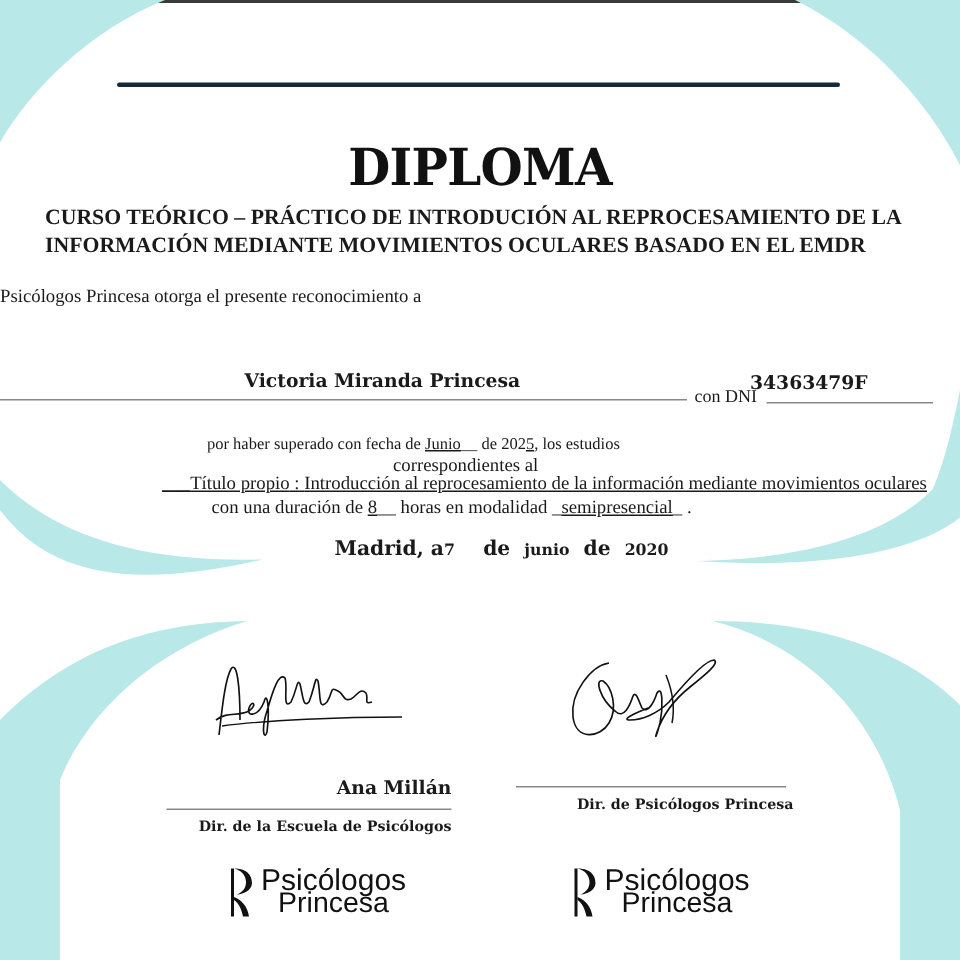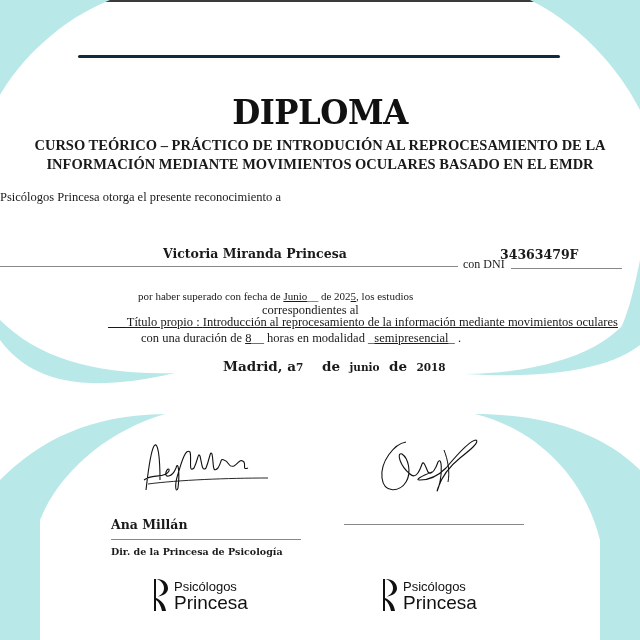--- a/index.html
+++ b/index.html
@@ -3,44 +3,44 @@
 <meta charset="utf-8">
 <style>
   html, body { margin: 0; padding: 0; }
   body { width: 640px; height: 640px; overflow: hidden; background: #ffffff; position: relative; font-family: "DejaVu Serif", "Liberation Serif", serif; color: #1a1a1a; }
   .top-bar { position: absolute; left: 0; top: 0; width: 640px; height: 2px; background: #3a3a3a; }
   .bg { position: absolute; left: 0; top: 0; width: 640px; height: 640px; z-index: 0; }
   .content { position: absolute; left: 0; top: 0; width: 640px; height: 640px; z-index: 1; margin-top: 40px; }
   .rule-top { position: absolute; left: 78px; top: 15px; width: 482px; height: 3px; background: #142a3a; border-radius: 2px; }
   .rule-bottom { position: absolute; left: 40px; top: 623px; width: 560px; height: 3px; background: #142a3a; }
   .title { position: absolute; left: 0; top: 52px; width: 640px; text-align: center; font-family: "DejaVu Serif", serif; font-weight: bold; font-size: 34px; letter-spacing: -0.5px; color: #111; transform: scaleX(0.95); }
-  .subtitle { position: absolute; left: 30px; top: 96px; width: 580px; text-align: center; font-family: "Liberation Serif", serif; font-weight: bold; font-size: 14.5px; line-height: 19px; color: #1a1a1a; }
+  .subtitle { position: absolute; left: 30px; top: 96px; width: 580px; text-align: left; font-family: "Liberation Serif", serif; font-weight: bold; font-size: 14.5px; line-height: 19px; color: #1a1a1a; }
   .grant { position: absolute; left: 0; top: 150px; width: 640px; text-align: left; font-family: "Liberation Serif", serif; font-size: 12.5px; padding-left: 0; }
   .grant span { display: inline-block; margin-left: 0; }
   .name-line { position: absolute; left: 0; top: 226px; width: 458px; height: 1px; background: #888; }
   .name { position: absolute; left: 163px; top: 206px; font-family: "DejaVu Serif", serif; font-weight: bold; font-size: 12.5px; }
   .dni-label { position: absolute; left: 463px; top: 217px; font-family: "Liberation Serif", serif; font-size: 12px; }
   .dni-line { position: absolute; left: 511px; top: 228px; width: 111px; height: 1px; background: #888; }
   .dni { position: absolute; left: 500px; top: 207px; font-family: "DejaVu Serif", serif; font-weight: bold; font-size: 12.5px; }
   .line1 { position: absolute; left: 138px; top: 250px; font-family: Liberation Serif, serif; font-size: 11px; white-space: nowrap; }
   .line-corr { position: absolute; left: 262px; top: 263px; font-family: "Liberation Serif", serif; font-size: 12.5px; white-space: nowrap; }
   .line2 { position: absolute; left: 108px; top: 275px; font-family: "Liberation Serif", serif; font-size: 12.5px; white-space: nowrap; width: 532px; overflow: hidden; }
   .line3 { position: absolute; left: 141px; top: 291px; font-family: "Liberation Serif", serif; font-size: 12.5px; white-space: nowrap; }
   .u { text-decoration: underline; }
   .date-line { position: absolute; left: 223px; top: 318px; font-family: "DejaVu Serif", serif; font-weight: bold; font-size: 13.5px; white-space: nowrap; }
   .date-line .small { font-size: 10.5px; font-weight: bold; }
   .sig { position: absolute; }
-  .signer { position: absolute; width: 190px; text-align: left; font-family: "DejaVu Serif", serif; font-weight: bold; }
+  .signer { position: absolute; width: 190px; text-align: right; font-family: "DejaVu Serif", serif; font-weight: bold; }
   .signer .nm { font-size: 12.5px; display: block; }
   .signer .ln { display: block; height: 1px; background: #888; margin: 7px auto 6px; }
   .signer .role { font-size: 9.5px; display: block; }
   .logo { position: absolute; display: flex; align-items: center; }
   .logo .mark { width: 16px; height: 34px; position: relative; margin-right: 5px; }
   .logo .txt { font-family: "Liberation Sans", sans-serif; line-height: 16px; color: #111; }
-  .logo .t1 { font-size: 13px; display: block; }
+  .logo .t1 { font-size: 20px; display: block; }
   .logo .t2 { font-size: 19px; display: block; text-align: center; }
 </style>
 </head>
 <body>
 
 <div class="top-bar"></div>
 
 <svg class="bg" viewBox="0 0 640 640" xmlns="http://www.w3.org/2000/svg">
 
   <path d="M0,0 L110,0 C60,20 20,60 0,95 Z" fill="#b9e8e8"></path>
@@ -84,40 +84,41 @@
   </div>
   <div class="line-corr">correspondientes al</div>
   <div class="line2">
     <span class="u">___</span><span class="u">Título propio</span><span class="u"> : </span><span class="u">Introducción al reprocesamiento de la información mediante movimientos oculares</span>
   </div>
   <div class="line3">
     <span>con una duración de </span><span class="u">8</span><span>__</span><span> horas en modalidad  </span><span>_</span><span class="u">semipresencial</span><span>_</span><span> .</span>
   </div>
 
   <div class="date-line">
-    <span>Madrid, a</span><span class="small">7</span>&nbsp;&nbsp;&nbsp;&nbsp;<span>de</span>&nbsp;&nbsp;<span class="small">junio</span>&nbsp;&nbsp;<span>de</span>&nbsp;&nbsp;<span class="small">2018</span>
+    <span>Madrid, a</span><span class="small">7</span>&nbsp;&nbsp;&nbsp;&nbsp;<span>de</span>&nbsp;&nbsp;<span class="small">junio</span>&nbsp;&nbsp;<span>de</span>&nbsp;&nbsp;<span class="small">2020</span>
   </div>
 
   <svg class="sig" style="left:138px;top:398px;width:135px;height:60px" viewBox="0 0 135 60">
     <path d="M8,52 C10,35 12,15 16,8 C20,2 22,20 22,42 M6,42 C14,36 20,40 28,36 C34,32 30,28 28,34 C26,40 34,40 38,30 C40,22 42,34 40,50 C38,56 36,48 40,36 C44,22 48,10 52,14 C54,20 50,36 56,30 C60,22 60,14 62,18 C64,26 64,34 68,30 C72,20 72,12 74,16 C76,26 74,36 80,30 C84,24 82,20 86,22 C92,24 90,30 96,28 C100,26 102,20 106,24 C108,28 104,32 110,30" fill="none" stroke="#111" stroke-width="1.1"></path>
     <path d="M10,46 C40,42 90,40 130,40" fill="none" stroke="#111" stroke-width="0.9"></path>
   </svg>
 
   <svg class="sig" style="left:376px;top:392px;width:110px;height:68px" viewBox="0 0 110 68">
     <path d="M30,10 C18,12 4,30 6,46 C8,62 24,60 30,50 C36,40 32,26 26,22 C20,20 24,34 34,42 C40,48 44,38 46,32 C48,28 50,36 52,40 C56,44 60,36 62,30 C66,24 66,40 64,50 C62,58 60,62 62,56 C66,44 74,34 84,26 C94,18 104,10 100,8 C94,8 80,24 70,36 C62,44 52,48 44,48 C38,48 46,44 56,40" fill="none" stroke="#111" stroke-width="1.1"></path>
     <path d="M68,18 C72,28 74,40 72,50" fill="none" stroke="#111" stroke-width="1"></path>
   </svg>
 
   <div class="signer" style="left:111px;top:477px">
     <span class="nm">Ana Millán</span>
     <span class="ln" style="width:190px"></span>
-    <span class="role">Dir. de la Princesa de Psicología</span>
+    <span class="role">Dir. de la Escuela de Psicólogos</span>
   </div>
   <div class="signer" style="left:339px;top:477px">
     <span class="ln" style="width:180px"></span>
+    <span class="role">Dir. de Psicólogos Princesa</span>
   </div>
 
   <div class="logo" style="left:153px;top:538px">
     <svg class="mark" viewBox="0 0 16 34">
       <path d="M1,1 L5,1 C14,1 16,8 16,11 C16,15 12,18 6,19 L1,19 Z" fill="#fff" stroke="#111" stroke-width="0"></path>
       <path d="M3,1 C13,1 15,7 15,10.5 C15,14 12,17.5 5,18.5 C10,16 11,13 11,10 C11,6 8,2 3,1 Z" fill="#111"></path>
       <rect x="1" y="1" width="2" height="32" fill="#111"></rect>
       <path d="M3,20 C8,22 12,26 13,33 L9,33 C8,28 6,24 3,22 Z" fill="#111"></path>
     </svg>
     <div class="txt">

